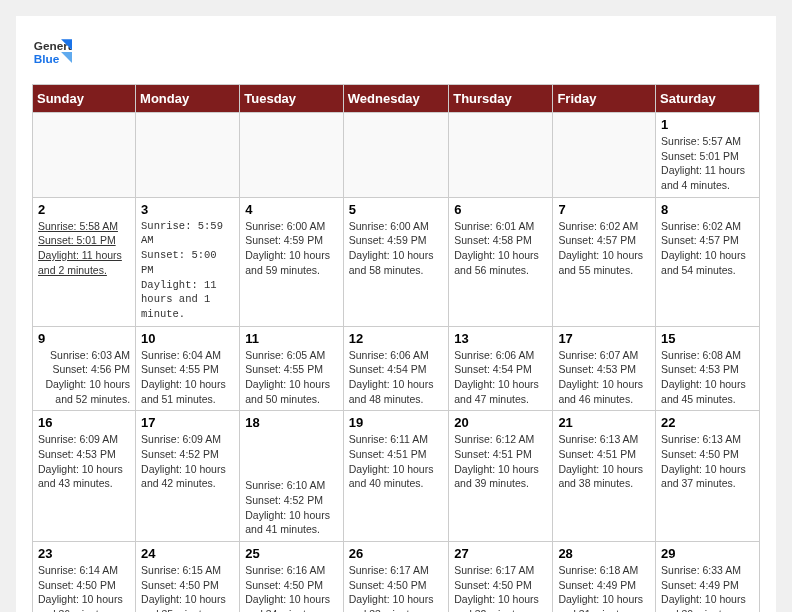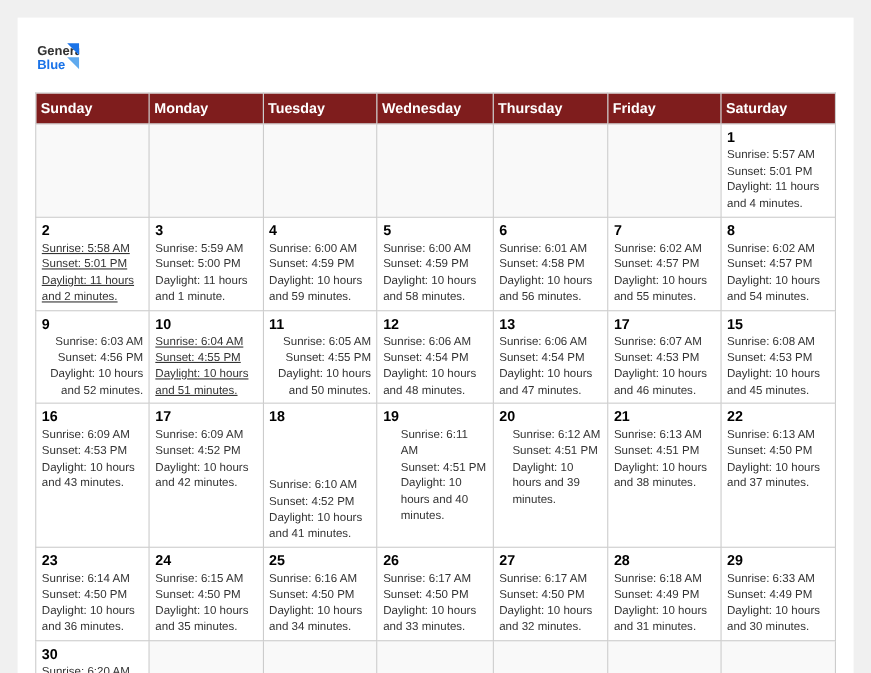--- a/index.html
+++ b/index.html
@@ -128,21 +128,21 @@
         </tr>
         <tr>
           <td>
             <span class="day-num">2</span>
             <div class="day-info" style="white-space: pre-line; text-decoration: underline;">Sunrise: 5:58 AM
 Sunset: 5:01 PM
 Daylight: 11 hours and 2 minutes.</div>
           </td>
           <td>
             <span class="day-num">3</span>
-            <div class="day-info" style="white-space: pre-line;">Sunrise: 5:59 AM
+            <div class="day-info" style="white-space: pre-line; font-family: Liberation Mono, monospace;">Sunrise: 5:59 AM
 Sunset: 5:00 PM
 Daylight: 11 hours and 1 minute.</div>
           </td>
           <td>
             <span class="day-num">4</span>
             <div class="day-info" style="white-space: pre-line;">Sunrise: 6:00 AM
 Sunset: 4:59 PM
 Daylight: 10 hours and 59 minutes.</div>
           </td>
           <td>
@@ -172,27 +172,27 @@
         </tr>
         <tr>
           <td>
             <span class="day-num">9</span>
             <div class="day-info" style="white-space: pre-line; text-align: right;">Sunrise: 6:03 AM
 Sunset: 4:56 PM
 Daylight: 10 hours and 52 minutes.</div>
           </td>
           <td>
             <span class="day-num">10</span>
-            <div class="day-info" style="white-space: pre-line; text-decoration: underline;">Sunrise: 6:04 AM
+            <div class="day-info" style="white-space: pre-line;">Sunrise: 6:04 AM
 Sunset: 4:55 PM
 Daylight: 10 hours and 51 minutes.</div>
           </td>
           <td>
             <span class="day-num">11</span>
-            <div class="day-info" style="white-space: pre-line; text-align: right;">Sunrise: 6:05 AM
+            <div class="day-info" style="white-space: pre-line;">Sunrise: 6:05 AM
 Sunset: 4:55 PM
 Daylight: 10 hours and 50 minutes.</div>
           </td>
           <td>
             <span class="day-num">12</span>
             <div class="day-info" style="white-space: pre-line;">Sunrise: 6:06 AM
 Sunset: 4:54 PM
 Daylight: 10 hours and 48 minutes.</div>
           </td>
           <td>
@@ -228,27 +228,27 @@
 Daylight: 10 hours and 42 minutes.</div>
           </td>
           <td>
             <span class="day-num">18</span>
             <div class="day-info" style="white-space: pre-line; margin-top: 48px;">Sunrise: 6:10 AM
 Sunset: 4:52 PM
 Daylight: 10 hours and 41 minutes.</div>
           </td>
           <td>
             <span class="day-num">19</span>
-            <div class="day-info" style="white-space: pre-line; margin-left: 16px;">Sunrise: 6:11 AM
+            <div class="day-info" style="white-space: pre-line;">Sunrise: 6:11 AM
 Sunset: 4:51 PM
 Daylight: 10 hours and 40 minutes.</div>
           </td>
           <td>
             <span class="day-num">20</span>
-            <div class="day-info" style="white-space: pre-line; margin-left: 12px;">Sunrise: 6:12 AM
+            <div class="day-info" style="white-space: pre-line;">Sunrise: 6:12 AM
 Sunset: 4:51 PM
 Daylight: 10 hours and 39 minutes.</div>
           </td>
           <td>
             <span class="day-num">21</span>
             <div class="day-info" style="white-space: pre-line;">Sunrise: 6:13 AM
 Sunset: 4:51 PM
 Daylight: 10 hours and 38 minutes.</div>
           </td>
           <td>

